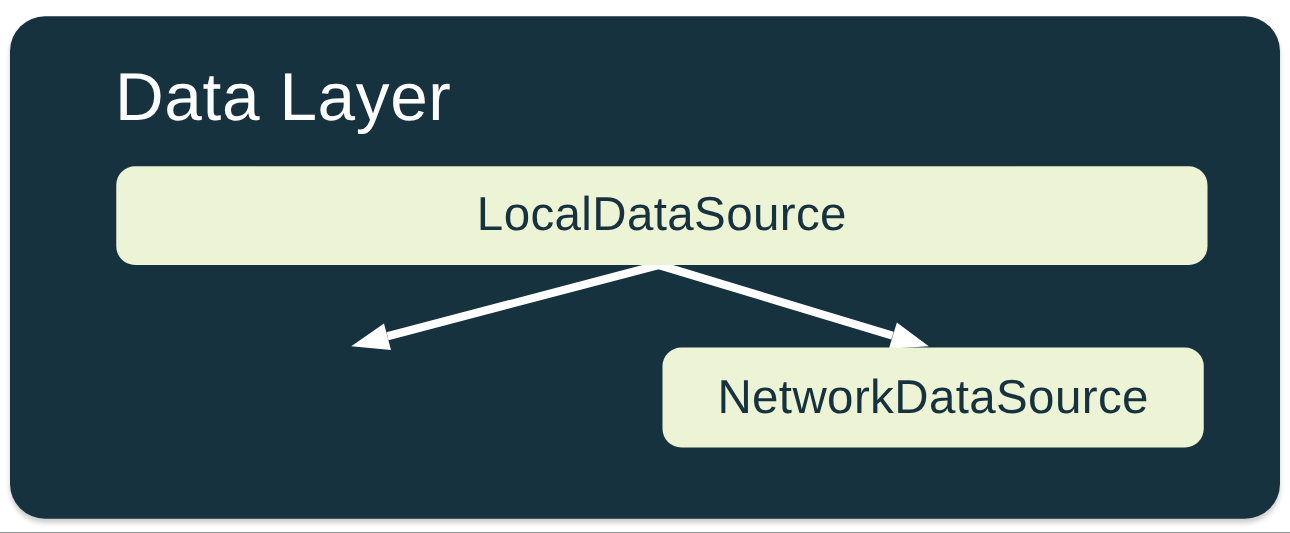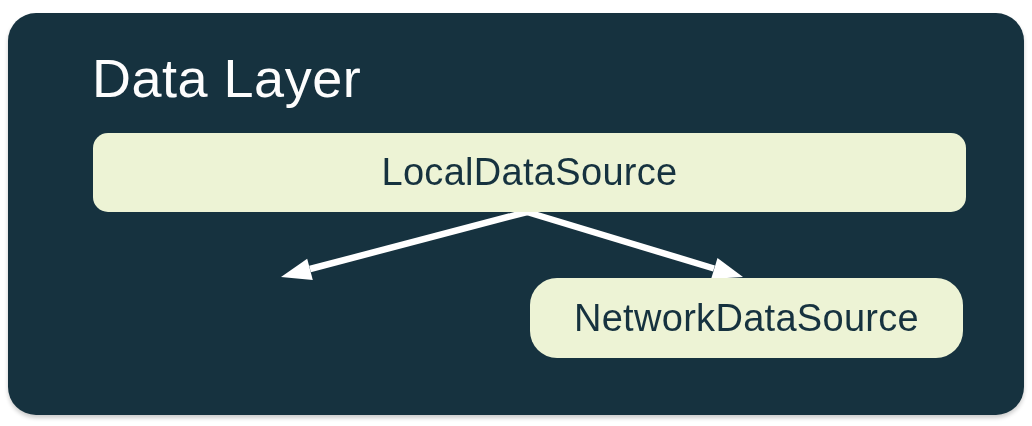--- a/index.html
+++ b/index.html
@@ -38,21 +38,21 @@
     background:var(--node-bg);
     border-radius:15px;
     display:flex;align-items:center;justify-content:center;
     color:var(--node-text);
     font-size:38px;font-weight:400;
     letter-spacing:0.3px;
     white-space:nowrap;
   }
   .node.repo{left:85px;top:120px;width:873px;height:79px;}
   .node.local{left:84px;top:265px;width:372px;height:80px;}
-  .node.network{left:522px;top:265px;width:433px;height:80px;border-radius:27px;}
+  .node.network{left:522px;top:265px;width:433px;height:80px;}
   svg.arrows{
     position:absolute;left:0;top:0;width:1016px;height:402px;
     pointer-events:none;
   }
   svg.arrows line{stroke:var(--arrow);stroke-width:6.5;}
   svg.arrows polygon{fill:var(--arrow);}
 </style>
 </head>
 <body>
 

